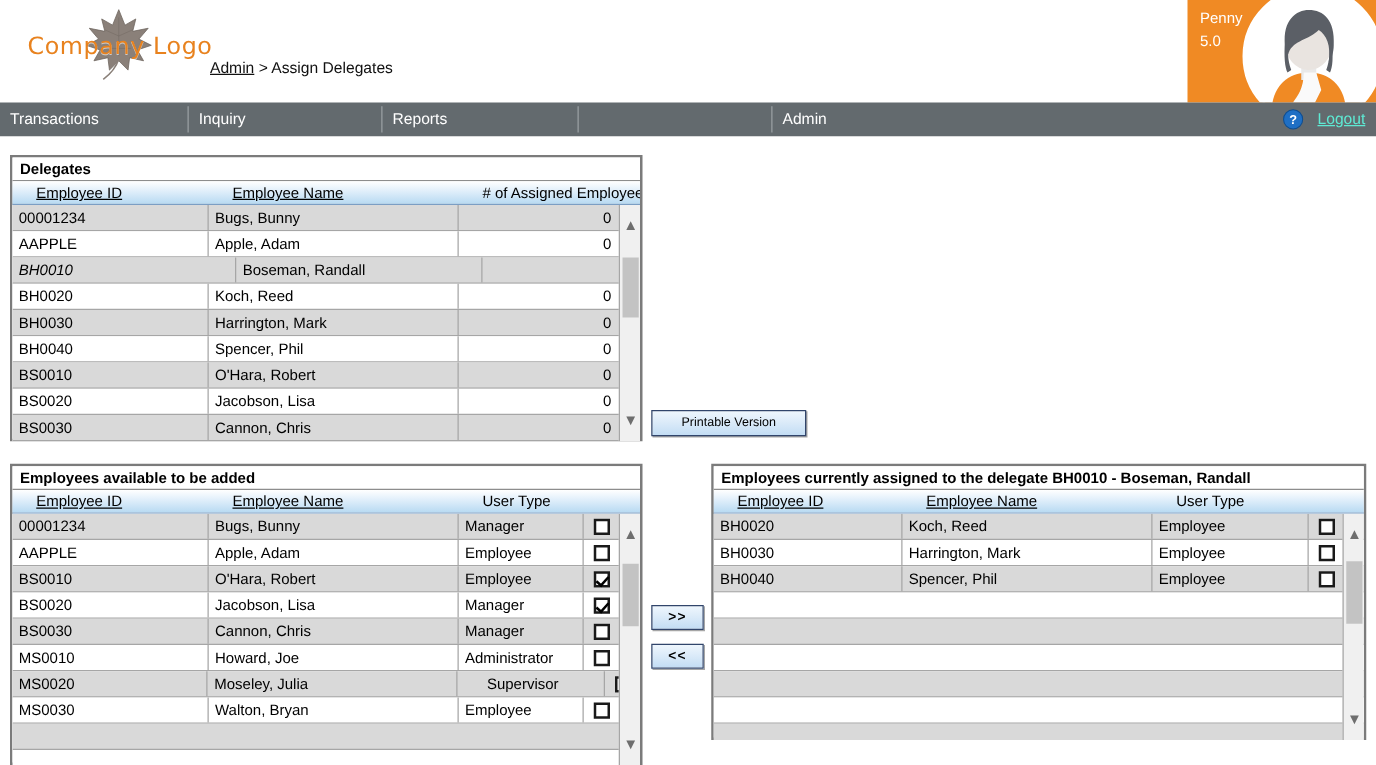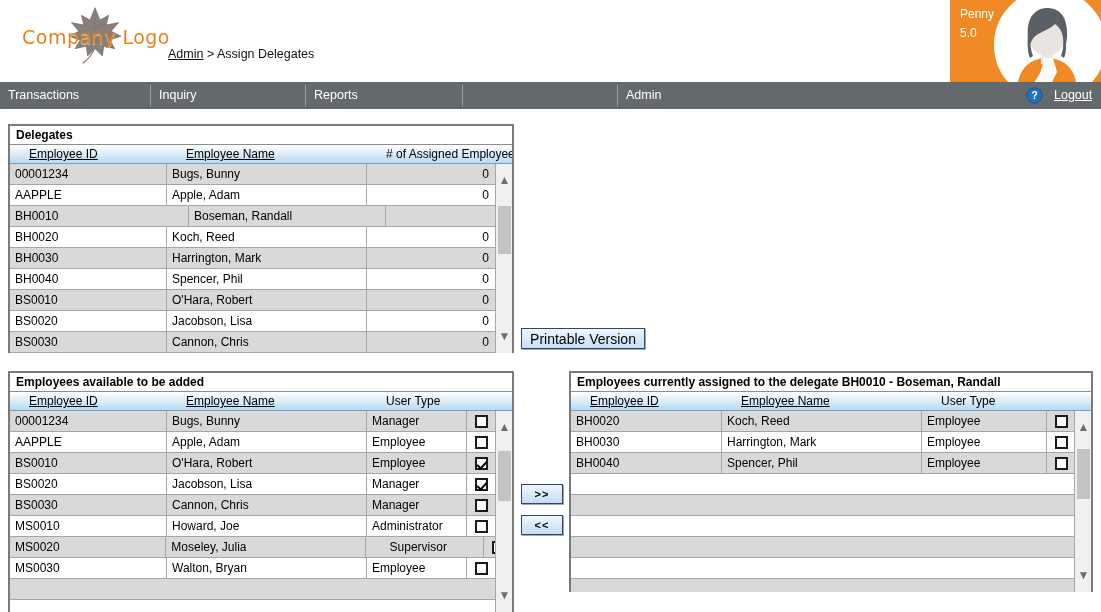--- a/index.html
+++ b/index.html
@@ -36,21 +36,21 @@
   }
 
   
   .nav{position:absolute;left:0;top:82px;width:1101px;height:27px;background:#636a6e;}
   .nav-item{
     position:absolute;top:0;height:27px;line-height:27px;color:#fff;font-size:12.5px;padding-left:8px;
     box-sizing:border-box;
   }
   .nav-sep{position:absolute;top:3px;width:1px;height:21px;background:#9aa0a3;}
   .help-icon{position:absolute;top:5px;left:1026px;width:17px;height:17px;}
-  .logout{position:absolute;top:0;left:1054px;height:27px;line-height:27px;color:#ffffff;font-size:12.5px;}
+  .logout{position:absolute;top:0;left:1054px;height:27px;line-height:27px;color:#5eead4;font-size:12.5px;}
 
   
   .panel{position:absolute;box-sizing:border-box;border:2px solid #7b7b7b;background:#fff;}
   .panel-title{
     box-sizing:border-box;height:19px;line-height:18px;padding-left:6px;
     font-size:12px;font-weight:bold;color:#000;background:#fff;
     border-bottom:1px solid #8d8d8d;
   }
   .col-head{
     box-sizing:border-box;height:19px;display:flex;align-items:center;
@@ -93,21 +93,21 @@
   }
   .vscroll .arrow{position:absolute;left:0;width:17px;height:15px;color:#6e6e6e;text-align:center;font-size:12px;line-height:15px;}
   .vscroll .arrow.up{top:9px;}
   .vscroll .arrow.dn{bottom:9px;}
   .vscroll .thumb{position:absolute;left:2px;width:13px;background:#c3c3c3;}
 
   
   .btn{
     position:absolute;box-sizing:border-box;
     background:linear-gradient(to bottom,#eef6fd 0%,#dcebf9 45%,#c3ddf4 100%);
-    border:1px solid #31456b;color:#000;font-size:14px;text-align:center;
+    border:1px solid #31456b;color:#000;font-size:10px;text-align:center;
     box-shadow:1px 1px 0 rgba(0,0,0,.35);
   }
   .btn.sm{font-size:11px;font-weight:bold;letter-spacing:1px;}
 </style>
 </head>
 <body>
 
 <div id="app">
 
   <div class="header">
@@ -179,21 +179,21 @@
             <div class="cell" style="width: 157px;">00001234</div>
             <div class="cell" style="width: 200px;">Bugs, Bunny</div>
             <div class="cell num last" style="width: 128px;">0</div>
           </div>
           <div class="row even">
             <div class="cell" style="width: 157px;">AAPPLE</div>
             <div class="cell" style="width: 200px;">Apple, Adam</div>
             <div class="cell num last" style="width: 128px;">0</div>
           </div>
           <div class="row odd">
-            <div class="cell" style="width: 182px;">BH0010</div>
+            <div class="cell" style="width: 182px; font-style: italic;">BH0010</div>
             <div class="cell" style="width: 200px;">Boseman, Randall</div>
             <div class="cell num last" style="width: 128px;">3</div>
           </div>
           <div class="row even">
             <div class="cell" style="width: 157px;">BH0020</div>
             <div class="cell" style="width: 200px;">Koch, Reed</div>
             <div class="cell num last" style="width: 128px;">0</div>
           </div>
           <div class="row odd">
             <div class="cell" style="width: 157px;">BH0030</div>

